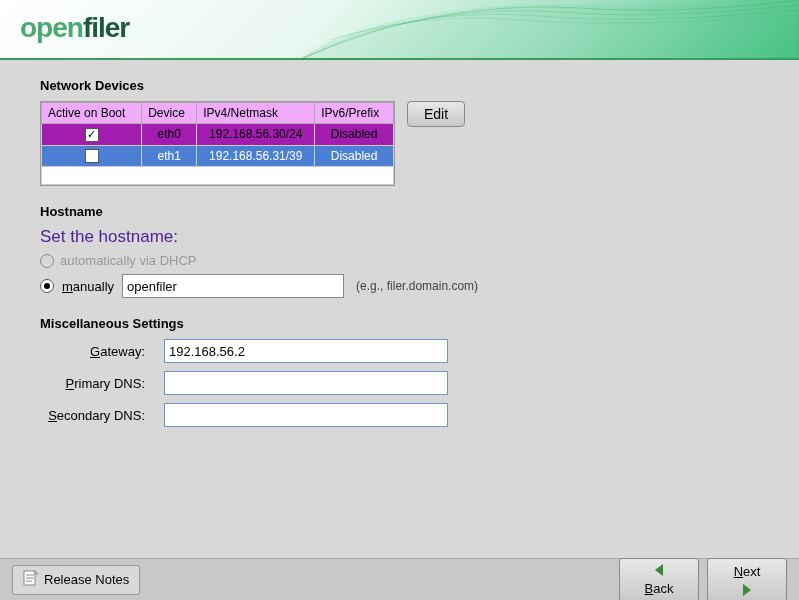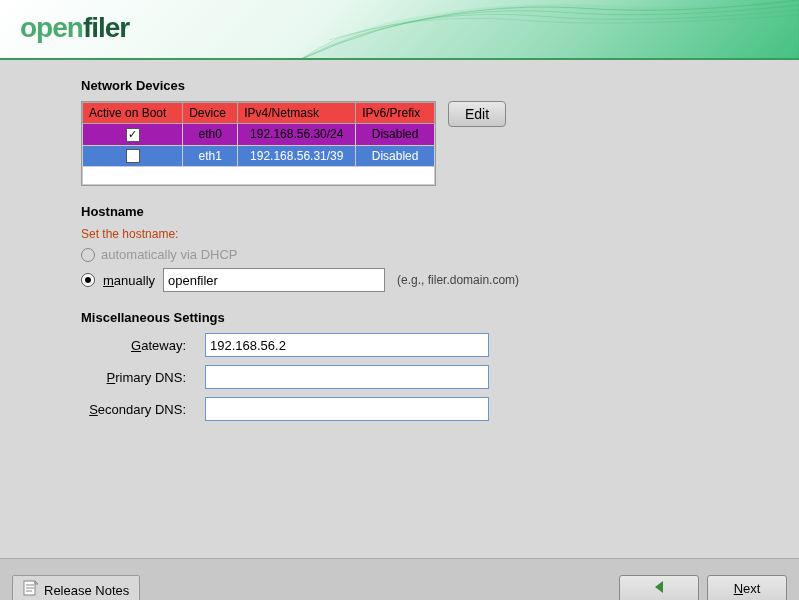--- a/index.html
+++ b/index.html
@@ -41,21 +41,20 @@
       right: 0;
       top: 0;
       width: 500px;
       height: 60px;
     }
 
     
     #main {
       padding: 18px 40px;
       background: #d8d8d8;
-      margin-left: 41px;
     }
 
     
     .section-title {
       font-size: 13px;
       font-weight: bold;
       color: #000;
       margin-bottom: 8px;
     }
 
@@ -75,21 +74,21 @@
       background: #fff;
       width: 355px;
     }
 
     .network-table table {
       width: 100%;
       border-collapse: collapse;
     }
 
     .network-table table thead th {
-      background: #ef4444;
+      background: #f0abfc;
       border: 1px solid #aaa;
       padding: 3px 6px;
       text-align: left;
       font-size: 12px;
       font-weight: normal;
       color: #000;
     }
 
     .network-table table tbody td {
       border: 1px solid #ccc;
@@ -135,22 +134,22 @@
       height: 18px;
       background: #fff;
     }
 
     
     #hostname {
       margin-bottom: 18px;
     }
 
     .set-hostname-label {
-      font-size: 12px;
-      color: #c2410c;
+      font-size: 17px;
+      color: #4c1d95;
       margin-bottom: 6px;
     }
 
     .radio-row {
       display: flex;
       align-items: center;
       gap: 6px;
       margin-bottom: 6px;
     }
 
@@ -240,21 +239,21 @@
     
     #bottom-bar {
       position: absolute;
       bottom: 0;
       left: 0;
       width: 799px;
       height: 42px;
       background: #c8c8c8;
       border-top: 1px solid #aaa;
       display: flex;
-      align-items: flex-start;
+      align-items: center;
       justify-content: space-between;
       padding: 16px 12px;
     }
 
     .release-notes-btn {
       display: flex;
       align-items: center;
       gap: 5px;
       background: #d8d8d8;
       border: 1px solid #999;

